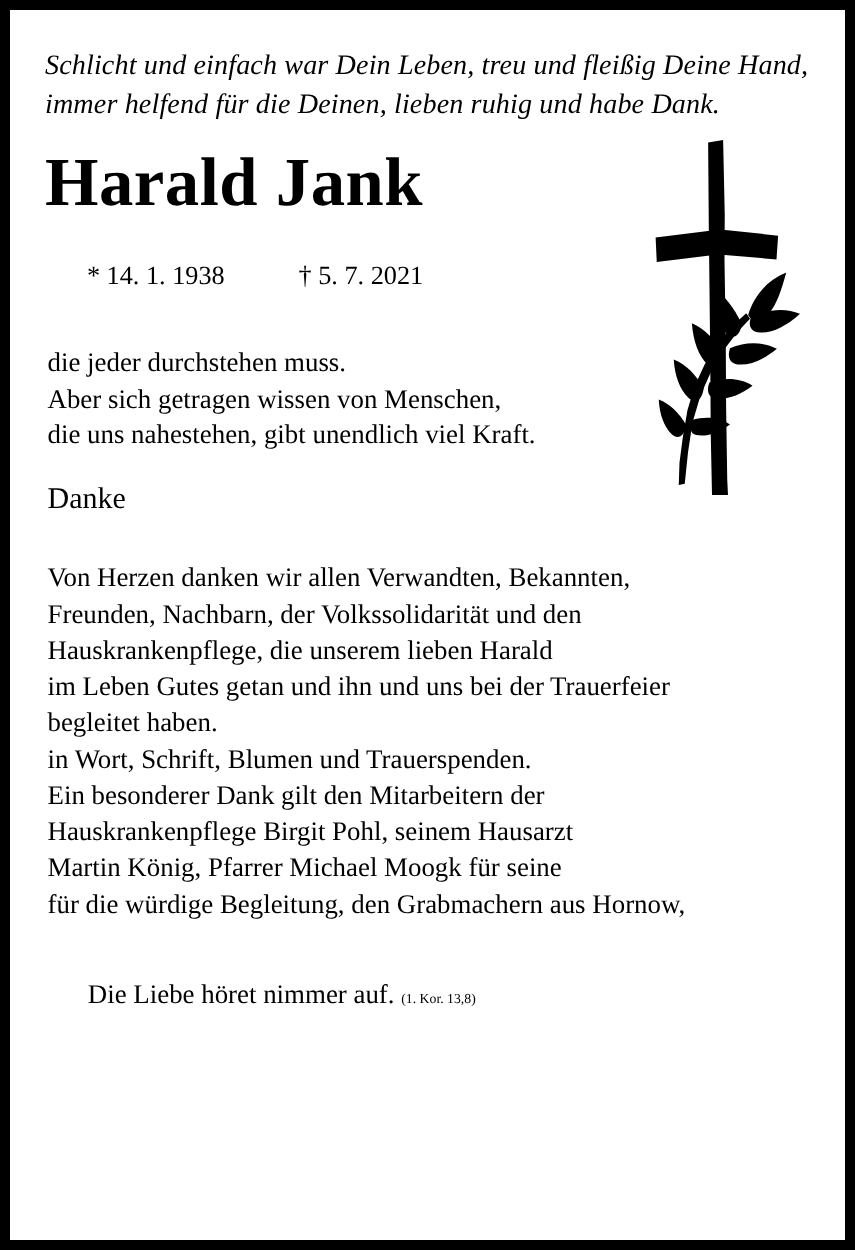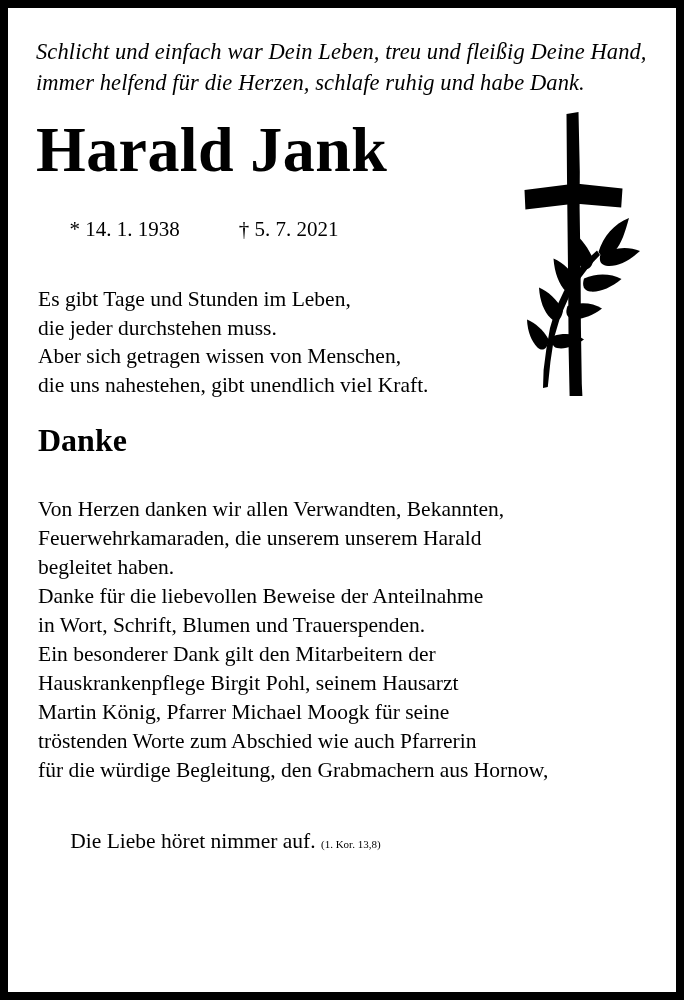--- a/index.html
+++ b/index.html
@@ -35,21 +35,21 @@
     font-style: italic;
     font-size: 22.5px;
     line-height: 31px;
     letter-spacing: 0.1px;
     margin: 0 0 20px 4px;
   }
   .epitaph .line { display: block; white-space: pre; }
 
   
   .name {
-    font-size: 64px;
+    font-size: 55px;
     font-weight: bold;
     line-height: 1.0;
     letter-spacing: 0.4px;
     margin: 0 0 0 4px;
     white-space: pre;
   }
 
   
   .dates {
     margin: 11px 0 0 6px;
@@ -63,22 +63,22 @@
   .verse {
     margin: 20px 0 0 6px;
     font-size: 21.5px;
     line-height: 28.5px;
   }
   .verse .line { display: block; white-space: pre; }
 
   
   .danke {
     margin: 24px 0 0 6px;
-    font-size: 32px;
-    font-weight: bold;
+    font-size: 24px;
+    font-weight: normal;
     line-height: 1.1;
     white-space: pre;
   }
 
   
   .thanks {
     margin: 36px 0 0 6px;
     font-size: 21.5px;
     line-height: 29px;
   }
@@ -107,48 +107,47 @@
   .emblem svg { display: block; width: 100%; height: 100%; }
 </style>
 </head>
 <body>
 
 <div id="notice">
   <div class="inner">
 
     <div class="epitaph">
       <span class="line">Schlicht und einfach war Dein Leben, treu und fleißig Deine Hand,</span>
-      <span class="line">immer helfend für die Herzen, schlafe ruhig und habe Dank.</span>
+      <span class="line">immer helfend für die Deinen, lieben ruhig und habe Dank.</span>
     </div>
 
     <div class="name">Harald Jank</div>
 
     <div class="dates">
       <span class="born">* 14. 1. 1938</span><span class="died">† 5. 7. 2021</span>
     </div>
 
     <div class="verse">
-      <span class="line">Es gibt Tage und Stunden im Leben,</span>
       <span class="line">die jeder durchstehen muss.</span>
       <span class="line">Aber sich getragen wissen von Menschen,</span>
       <span class="line">die uns nahestehen, gibt unendlich viel Kraft.</span>
     </div>
 
     <div class="danke">Danke</div>
 
     <div class="thanks">
       <span class="line">Von Herzen danken wir allen Verwandten, Bekannten,</span>
-      <span class="line">Feuerwehrkamaraden, die unserem unserem Harald</span>
+      <span class="line">Freunden, Nachbarn, der Volkssolidarität und den</span>
+      <span class="line">Hauskrankenpflege, die unserem lieben Harald</span>
+      <span class="line">im Leben Gutes getan und ihn und uns bei der Trauerfeier</span>
       <span class="line">begleitet haben.</span>
-      <span class="line">Danke für die liebevollen Beweise der Anteilnahme</span>
       <span class="line">in Wort, Schrift, Blumen und Trauerspenden.</span>
       <span class="line">Ein besonderer Dank gilt den Mitarbeitern der</span>
       <span class="line">Hauskrankenpflege Birgit Pohl, seinem Hausarzt</span>
       <span class="line">Martin König, Pfarrer Michael Moogk für seine</span>
-      <span class="line">tröstenden Worte zum Abschied wie auch Pfarrerin</span>
       <span class="line">für die würdige Begleitung, den Grabmachern aus Hornow,</span>
     </div>
 
     <div class="scripture">
       <span>Die Liebe höret nimmer auf. </span><span class="ref">(1. Kor. 13,8)</span>
     </div>
 
     <div class="emblem">
       <svg viewBox="0 0 120 286" xmlns="http://www.w3.org/2000/svg" aria-hidden="true">
         <g fill="#000000">

